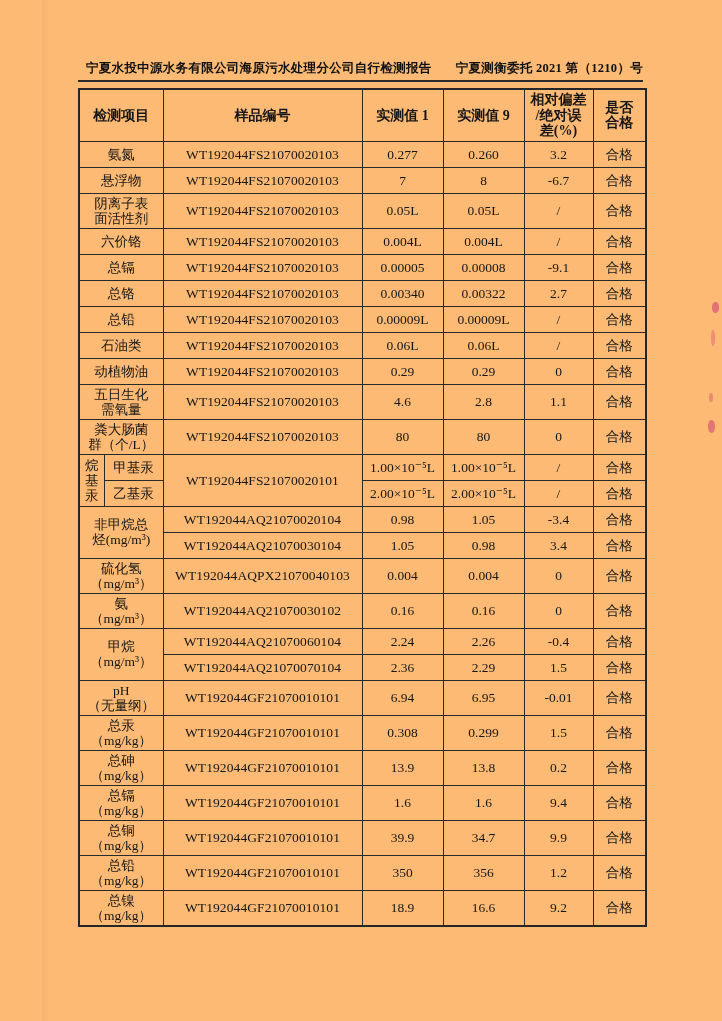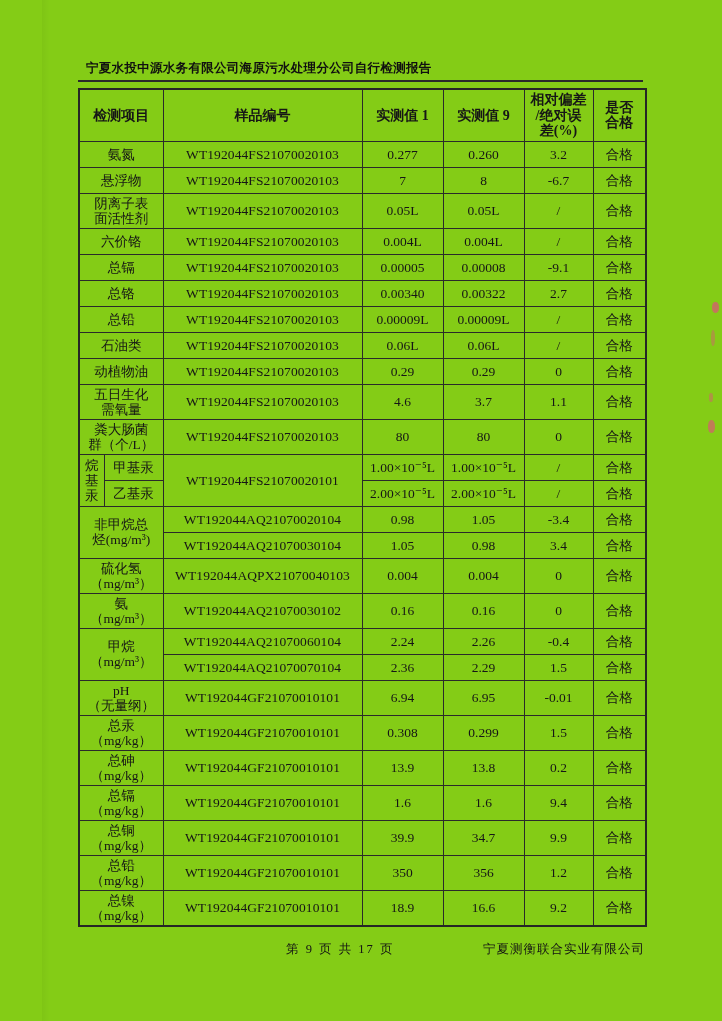--- a/index.html
+++ b/index.html
@@ -1,19 +1,19 @@
 <!DOCTYPE html>
 <html><head>
 <meta charset="utf-8">
 <style>
   html,body{margin:0;padding:0;background:#ffffff;}
   .page{
     position:relative;
     width:722px;height:1021px;
-    background:#84cc16;
+    background:#fdba74;
     overflow:hidden;
     font-family:"Liberation Serif","DejaVu Serif",serif;
     color:#161616;
   }
   .page::before{
     content:"";position:absolute;left:42px;top:0;bottom:0;width:8px;
     background:linear-gradient(90deg,rgba(0,0,0,0.04),rgba(0,0,0,0));
     pointer-events:none;
   }
   .doc-header{
@@ -59,20 +59,21 @@
   .sf3{left:709px;top:393px;width:4px;height:9px;opacity:.5;}
   .sf4{left:708px;top:420px;width:7px;height:13px;opacity:.7;}
 </style>
 </head>
 <body>
 
 <div class="page">
 
   <div class="doc-header">
     <span>宁夏水投中源水务有限公司海原污水处理分公司自行检测报告</span>
+    <span>宁夏测衡委托 2021 第（1210）号</span>
   </div>
 
   <div class="header-rule"></div>
 
   <table class="results">
     <colgroup>
       <col style="width:25px">
         <col style="width:59px">
         <col style="width:199px">
       <col style="width:81px">
@@ -165,21 +166,21 @@
           <td class="val">0.29</td>
           <td class="val">0.29</td>
           <td class="val">0</td>
           <td>合格</td>
         </tr>
         <tr>
           <td colspan="2" class="item">五日生化
 需氧量</td>
           <td class="sample">WT192044FS21070020103</td>
           <td class="val">4.6</td>
-          <td class="val">3.7</td>
+          <td class="val">2.8</td>
           <td class="val">1.1</td>
           <td>合格</td>
         </tr>
         <tr>
           <td colspan="2" class="item">粪大肠菌
 群（个/L）</td>
           <td class="sample">WT192044FS21070020103</td>
           <td class="val">80</td>
           <td class="val">80</td>
           <td class="val">0</td>
@@ -312,23 +313,19 @@
 （mg/kg）</td>
           <td class="sample">WT192044GF21070010101</td>
           <td class="val">18.9</td>
           <td class="val">16.6</td>
           <td class="val">9.2</td>
           <td>合格</td>
         </tr>
       </tbody>
   </table>
 
-  <div class="doc-footer">
-    <span class="page-info">第 9 页 共 17 页</span>
-    <span class="footer-company">宁夏测衡联合实业有限公司</span>
-  </div>
 
   <div class="seal-frag sf1" style="background: rgb(216, 90, 116);"></div>
   <div class="seal-frag sf2" style="background: rgb(216, 90, 116);"></div>
   <div class="seal-frag sf3" style="background: rgb(216, 90, 116);"></div>
   <div class="seal-frag sf4" style="background: rgb(216, 90, 116);"></div>
 
 </div>
 
 </body></html>

